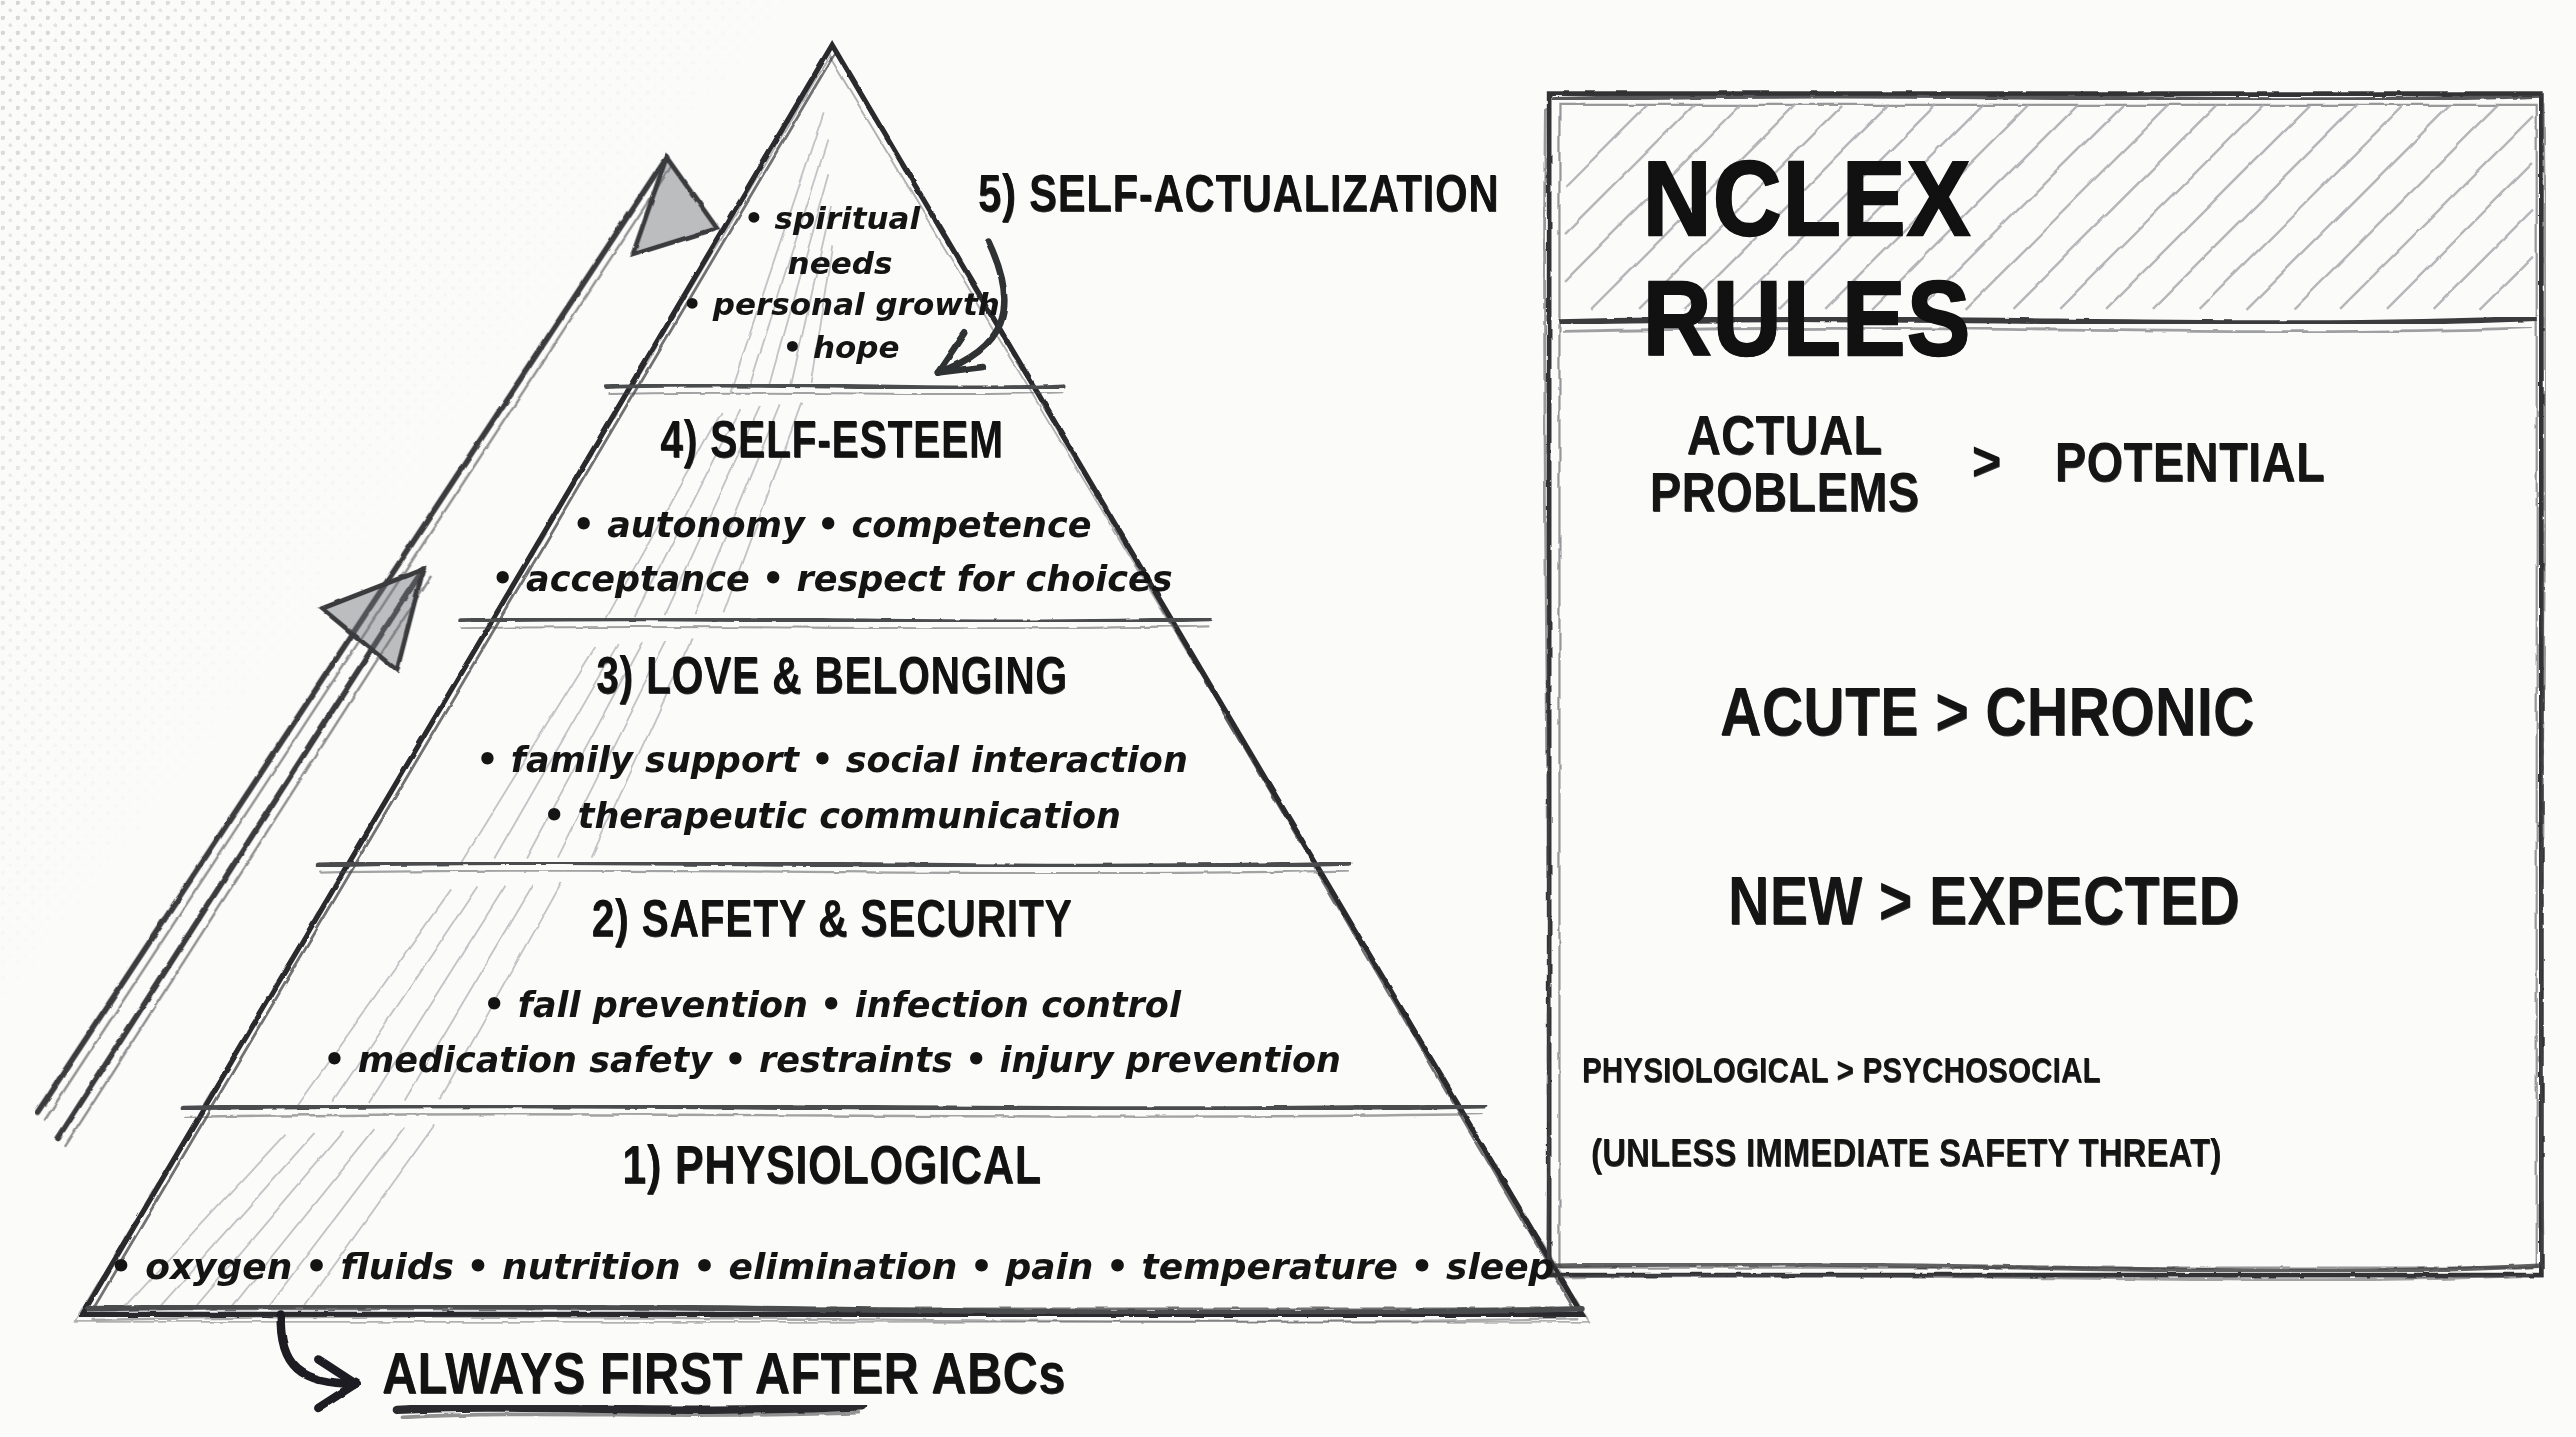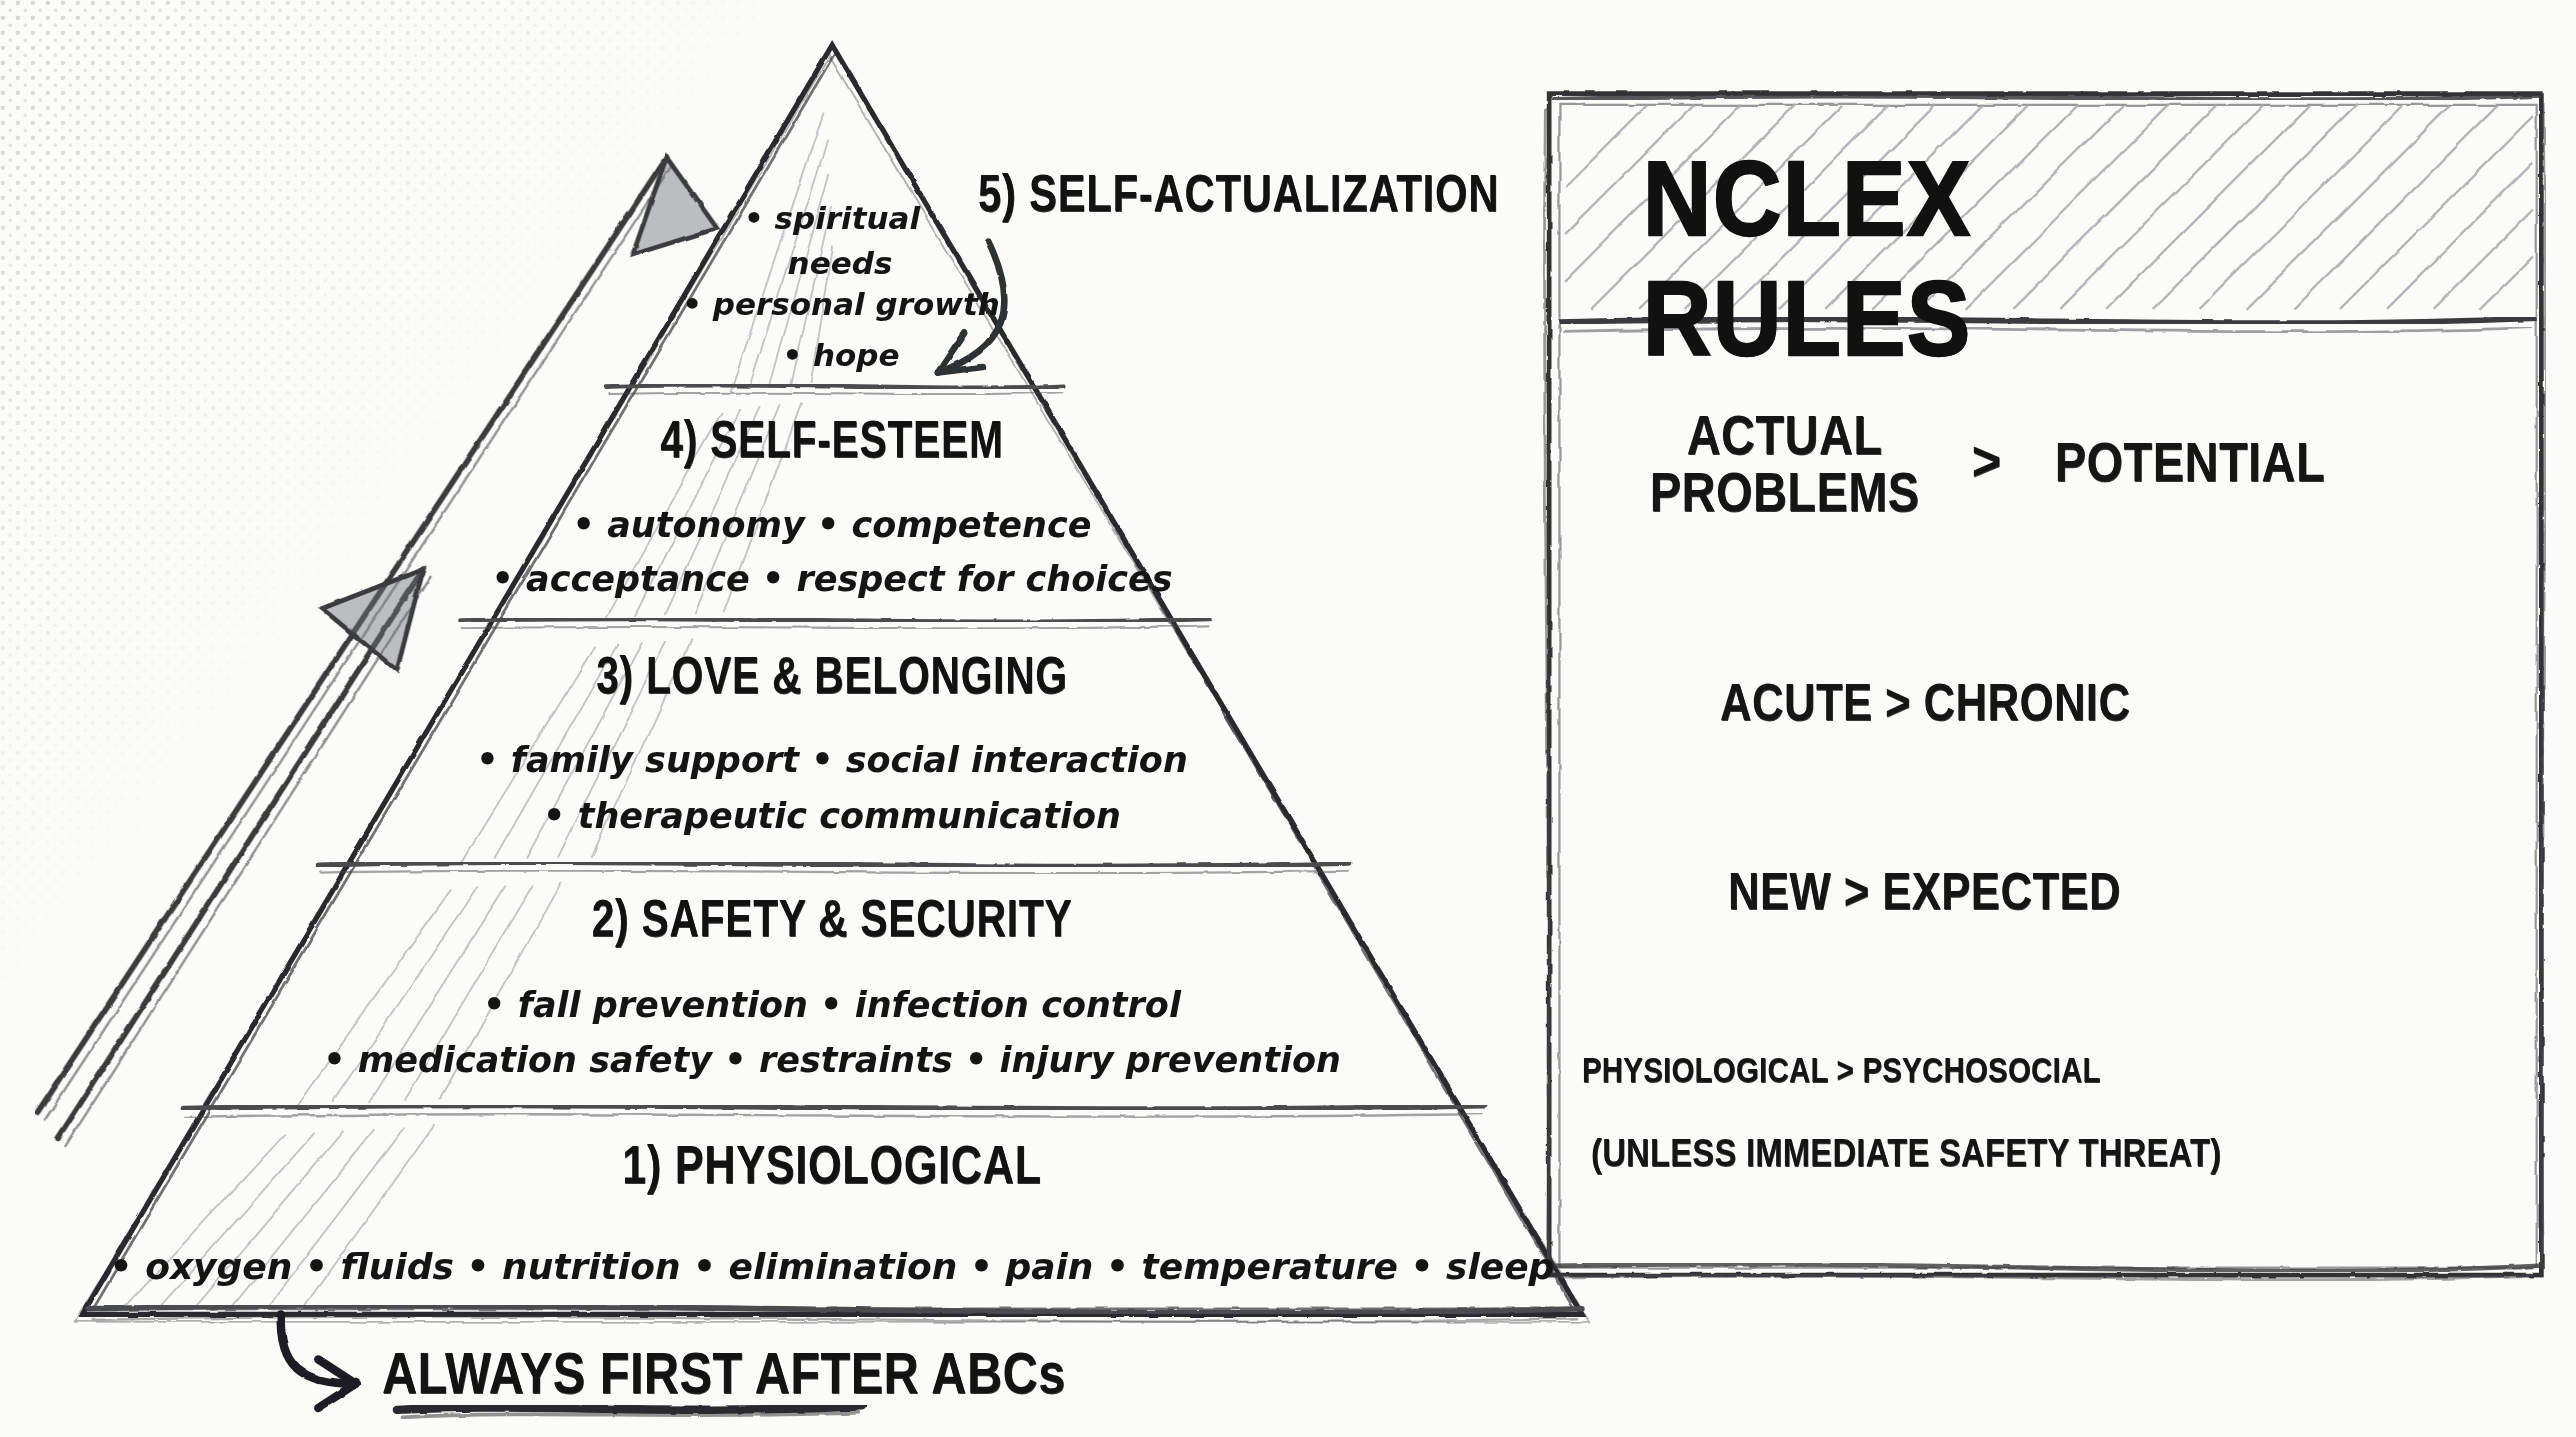--- a/index.html
+++ b/index.html
@@ -67,21 +67,21 @@
   }
   .rule{
     position:absolute;z-index:6;
     font-family:"Liberation Sans Narrow","Liberation Sans",sans-serif;
     font-weight:700;
     color:#151515;
     text-shadow:0.6px 0.6px 0 #3a3a3a;
     white-space:nowrap;
   }
   .rule-lg{font-size:56px;letter-spacing:0.5px;}
-  .rule-md{font-size:52px;letter-spacing:0.5px;}
+  .rule-md{font-size:68px;letter-spacing:0.5px;}
   .rule-sm{font-size:35px;letter-spacing:0.3px;}
   .rule-xs{font-size:39px;letter-spacing:0.3px;}
 
   .bottom-caption{
     position:absolute;z-index:6;
     font-family:"Liberation Sans Narrow","Liberation Sans",sans-serif;
     font-weight:700;font-size:58px;letter-spacing:0.5px;color:#131313;
     text-shadow:0.6px 0.6px 0 #3a3a3a;
     white-space:nowrap;
   }
@@ -232,21 +232,21 @@
         <line x1="2650" y1="330" x2="2706" y2="274"></line>
       </g>
       <path d="M 1666 344 C 2080 334, 2380 354, 2710 340" stroke="#3a3b3e" stroke-width="6" fill="none" filter="url(#rough)"></path>
       <path d="M 1670 354 C 2100 344, 2360 362, 2706 350" stroke="#53545a" stroke-width="3" fill="none" opacity="0.55" filter="url(#rough2)"></path>
     </g>
   </svg>
 
   <div class="txt tier-sub-sm centerline" style="left:832px;top:200px;">• spiritual</div>
   <div class="txt tier-sub-sm centerline" style="left:840px;top:245px;">needs</div>
   <div class="txt tier-sub-sm centerline" style="left:841px;top:286px;">• personal growth</div>
-  <div class="txt tier-sub-sm centerline" style="left:841px;top:329px;margin-top:8px;">• hope</div>
+  <div class="txt tier-sub-sm centerline" style="left:841px;top:329px;">• hope</div>
   <div class="txt tier-title" style="left:978px;top:164px;transform:scaleX(0.82);transform-origin:left center;">5) SELF-ACTUALIZATION</div>
 
   <div class="txt tier-title centerline-t" style="left:832px;top:410px;">4) SELF-ESTEEM</div>
   <div class="txt tier-sub centerline" style="left:832px;top:505px;">• autonomy • competence</div>
   <div class="txt tier-sub centerline" style="left:832px;top:559px;">• acceptance • respect for choices</div>
 
   <div class="txt tier-title centerline-t" style="left:832px;top:646px;">3) LOVE &amp; BELONGING</div>
   <div class="txt tier-sub centerline" style="left:832px;top:796px;">• therapeutic communication</div>
   <div class="txt tier-sub centerline" style="left:832px;top:740px;">• family support • social interaction</div>
 

